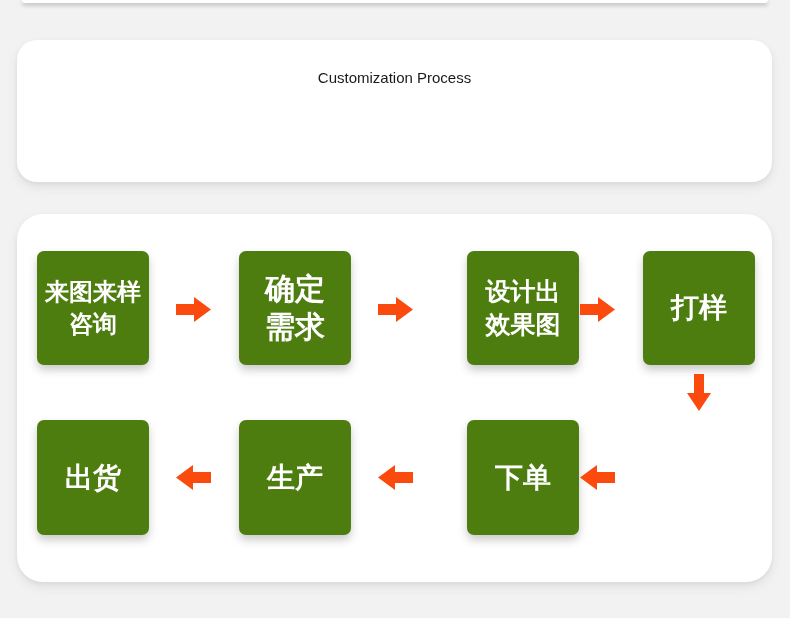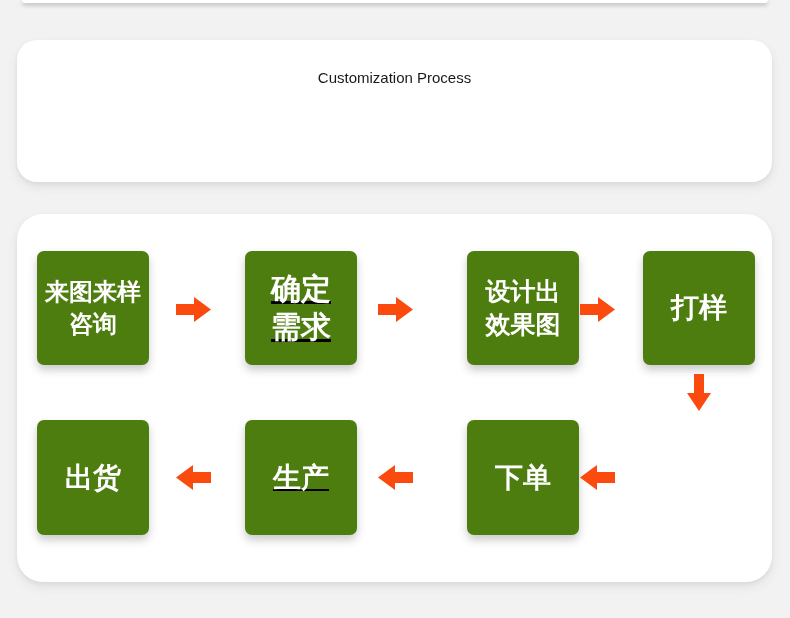--- a/index.html
+++ b/index.html
@@ -41,21 +41,21 @@
   }
   .step-box{
     position:absolute;width:112px;
     background:#4d7c0f;border-radius:7px;
     box-shadow:0 5px 9px rgba(70,70,70,0.28);
     display:flex;align-items:center;justify-content:center;
     text-align:center;
   }
   .row1{top:37px;height:114px;}
   .row2{top:206px;height:115px;}
-  .col1{left:20px;} .col2{left:228px;text-decoration:underline;} .col3{left:424px;margin-left:26px;} .col4{left:626px;}
+  .col1{left:20px;} .col2{left:222px;} .col3{left:424px;margin-left:26px;} .col4{left:626px;}
   .step-label{
     color:#ffffff;font-weight:700;white-space:pre-line;
   }
   .fs24{font-size:24px;line-height:32px;}
   .fs25{font-size:25px;line-height:33px;}
   .fs30{font-size:30px;line-height:38px;}
   .fs34{font-size:28px;line-height:40px;}
   .arrow{position:absolute;display:block;}
   .arrow polygon{fill:#fb4a0e;}
   .h-arrow{width:35px;height:25px;}

